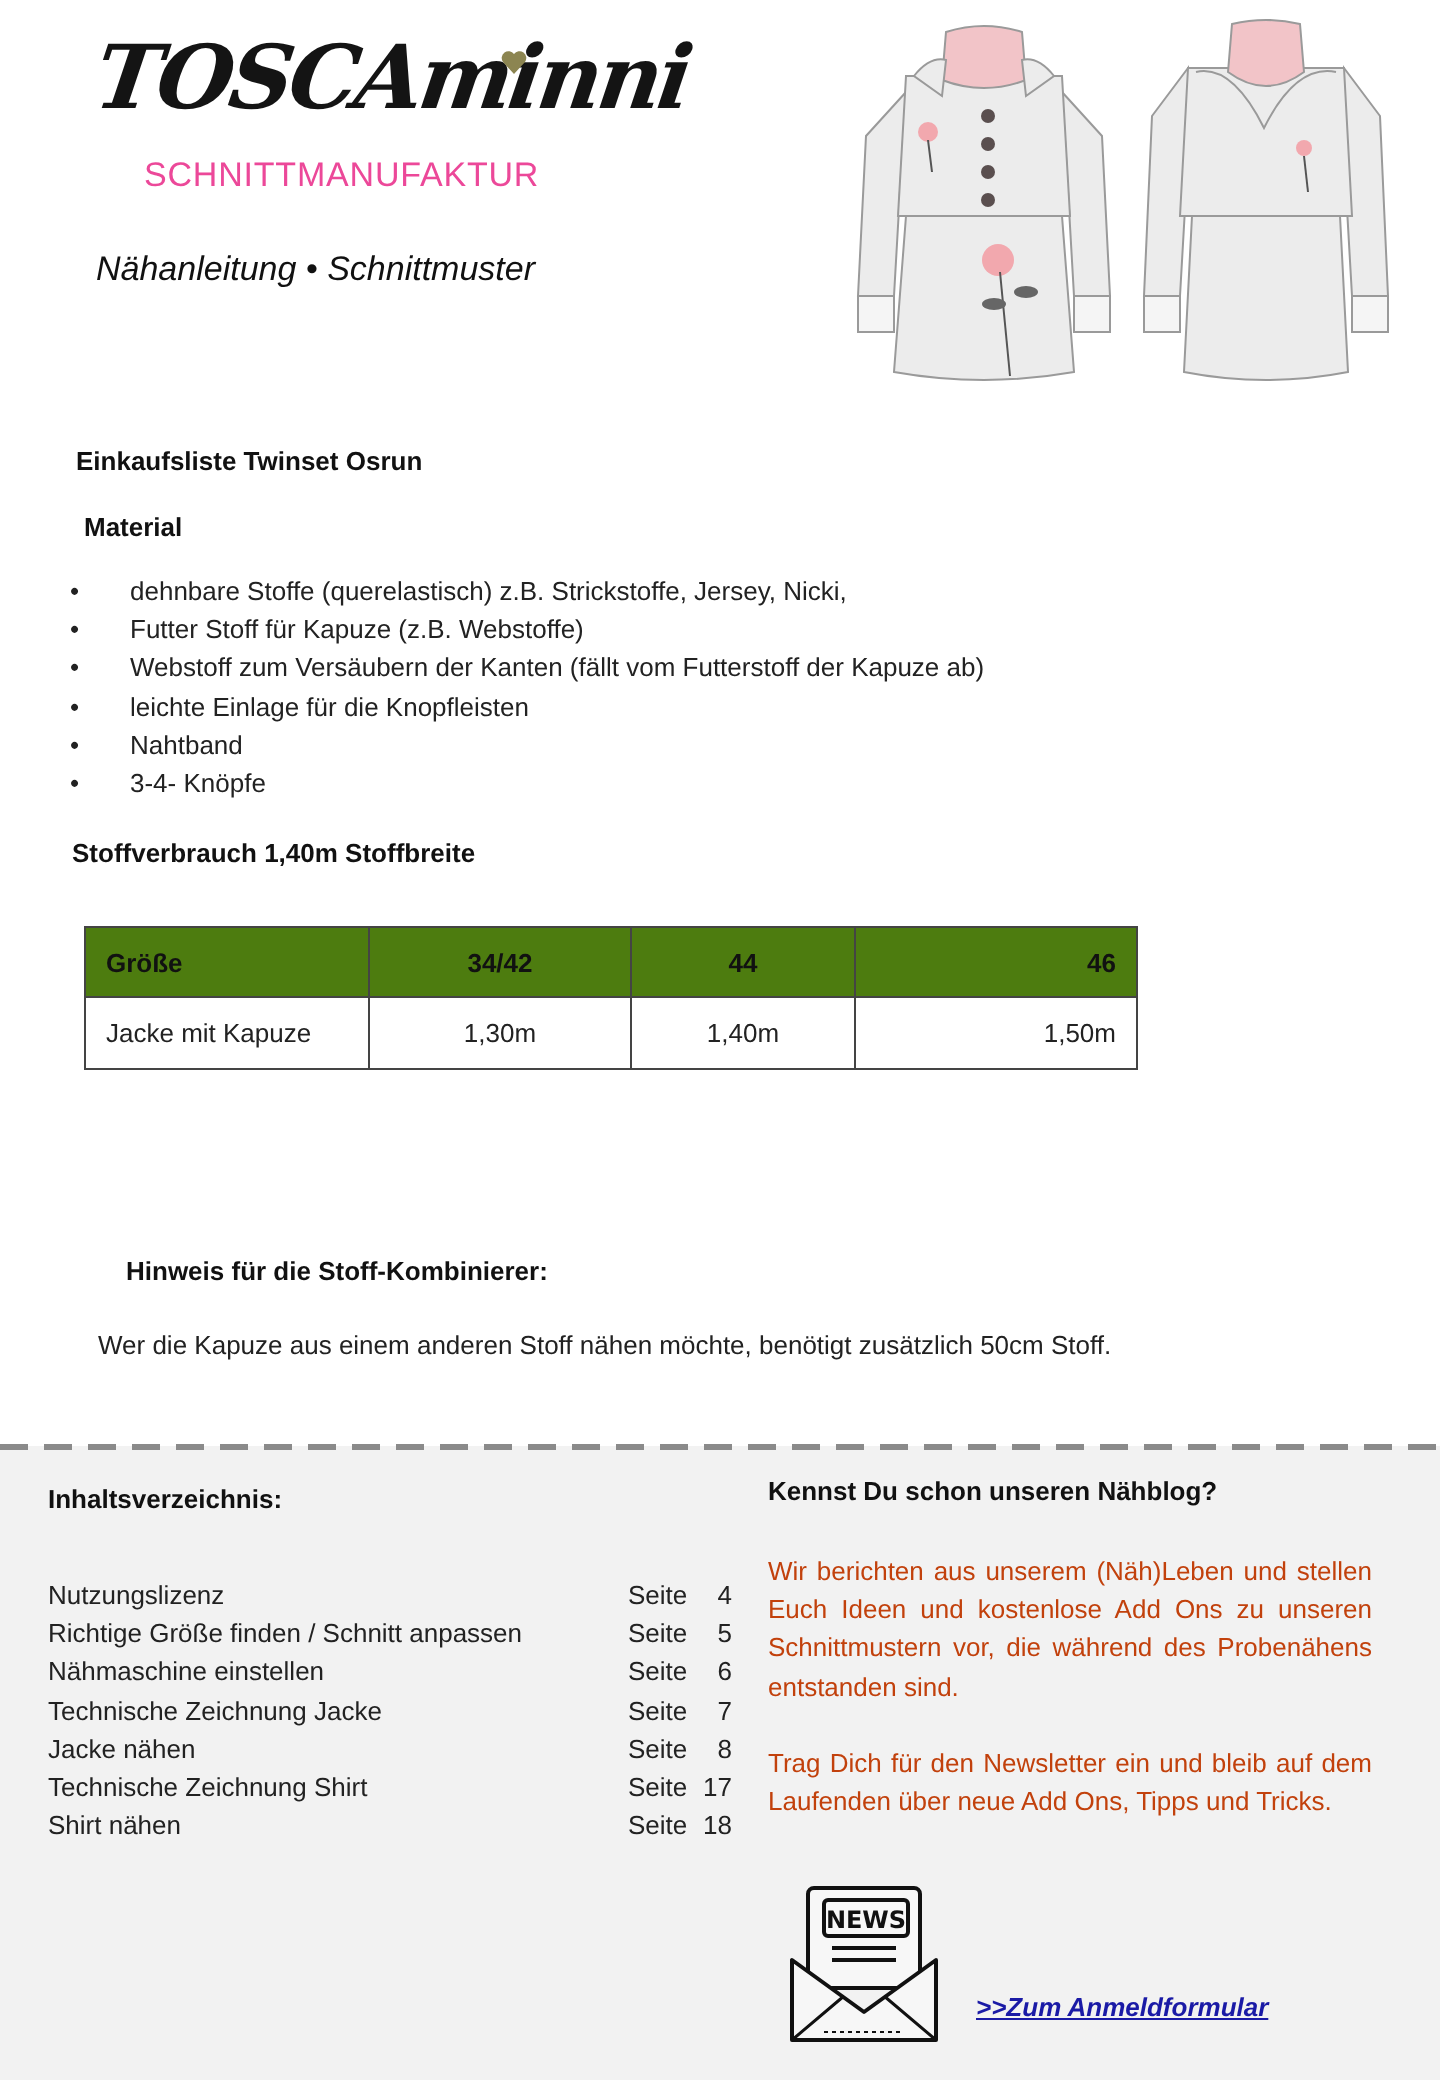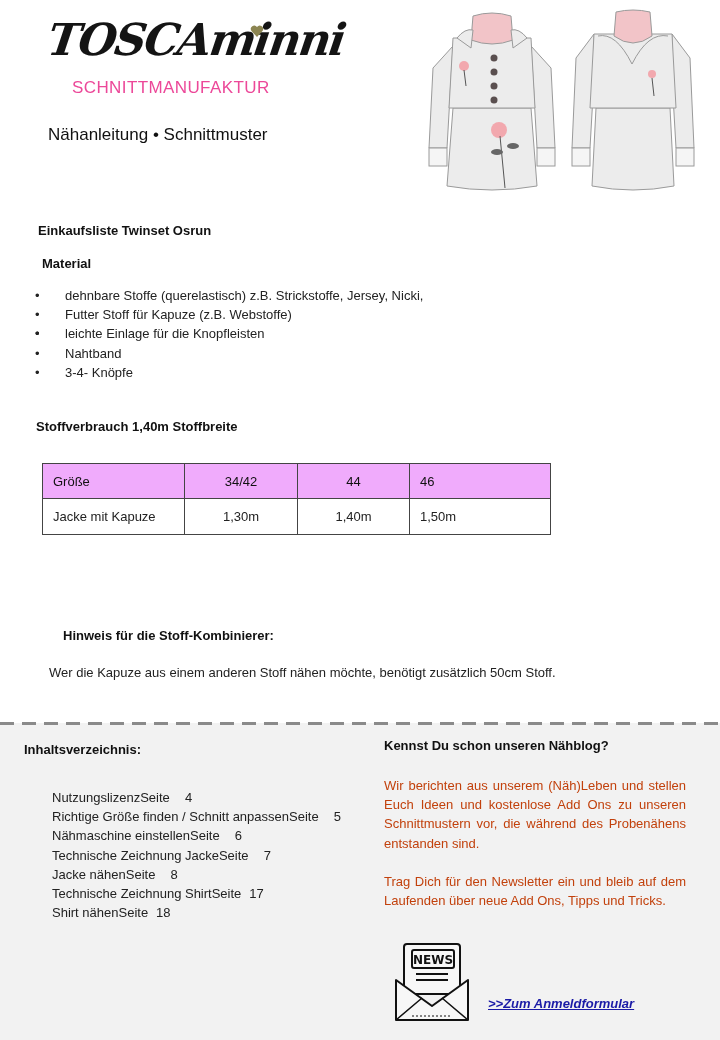--- a/index.html
+++ b/index.html
@@ -14,55 +14,55 @@
       font-family: "DejaVu Serif", "Liberation Serif", serif;
       font-style: italic; font-weight: bold;
       font-size: 44px; letter-spacing: -2px; color: #141414;
       line-height: 56px; transform: skewX(-8deg);
     }
     .logo-heart { left: 250px; top: 24px; width: 14px; height: 14px; }
     .logo-sub {
       left: 72px; top: 78px; font-size: 17px; letter-spacing: 0.4px; color: #ec4899;
     }
     .doc-subtitle {
-      left: 48px; top: 125px; font-size: 17px; color: #111;
+      left: 48px; top: 125px; font-size: 17px; color: #111; font-style: italic;
     }
 
     
     .garment { position: absolute; }
 
     
     .h-bold { font-weight: bold; font-size: 13px; color: #111; }
     .body-text { font-size: 13px; color: #222; }
 
     .list { left: 32px; top: 286px; list-style: none; }
     .list li { position: relative; padding-left: 33px; font-size: 13px; line-height: 19.2px; color: #222; }
     .list li .bullet { position: absolute; left: 3px; top: 0; }
 
     
     .table { left: 42px; top: 463px; border-collapse: collapse; }
     .table td, .table th {
       border: 1.5px solid #444; font-size: 13px; height: 36px; padding: 0 10px; color: #222;
     }
-    .table th { background: #f0abfc; font-weight: normal; height: 35px; color: #111; }
+    .table th { background: #4d7c0f; font-weight: bold; height: 35px; color: #111; }
     .table .c0 { width: 142px; text-align: left; }
-    .table .c1 { width: 113px; text-align: center; }
+    .table .c1 { width: 131px; text-align: center; }
     .table .c2 { width: 112px; text-align: center; }
-    .table .c3 { width: 141px; text-align: left; }
+    .table .c3 { width: 141px; text-align: right; }
 
     
     .panel {
       left: 0; top: 723px; width: 720px; height: 317px; background: #f2f2f2;
     }
     .dash {
       left: 0; top: 722px; width: 720px; height: 3px;
       background: repeating-linear-gradient(to right, #8a8a8a 0 14px, transparent 14px 22px);
     }
     .toc { left: 24px; top: 788px; width: 342px; }
-    .toc-row { display: flex; justify-content: flex-start; font-size: 13px; line-height: 19.2px; color: #222; margin-left: 28px; }
+    .toc-row { display: flex; justify-content: space-between; font-size: 13px; line-height: 19.2px; color: #222; }
     .toc-page { width: 52px; display: flex; justify-content: space-between; }
     .blog-text { font-size: 13px; line-height: 19.2px; color: #c2410c; text-align: justify; width: 302px; }
     .link {
       left: 488px; top: 996px; font-size: 13px; font-weight: bold; color: #1a1aa6;
       text-decoration: underline; cursor: pointer; font-style: italic;
     }
     .news-icon { left: 392px; top: 940px; width: 80px; width: 80px; height: 84px; }
   </style>
 </head>
 <body>
@@ -114,21 +114,21 @@
   <circle cx="84" cy="66" r="4" fill="#f2a8ae"></circle>
   <path d="M84 70 L86 88" stroke="#555" stroke-width="1"></path>
 </svg>
 
 <div class="abs h-bold" style="left:38px; top:223px;">Einkaufsliste Twinset Osrun</div>
 <div class="abs h-bold" style="left:42px; top:256px;">Material</div>
 
 <ul class="abs list">
   <li><span class="bullet">•</span><span>dehnbare Stoffe (querelastisch) z.B. Strickstoffe, Jersey, Nicki,</span></li>
   <li><span class="bullet">•</span><span>Futter Stoff für Kapuze (z.B. Webstoffe)</span></li>
-  <li><span class="bullet">•</span></li>
+  <li><span class="bullet">•</span><span>Webstoff zum Versäubern der Kanten (fällt vom Futterstoff der Kapuze ab)</span></li>
   <li><span class="bullet">•</span><span>leichte Einlage für die Knopfleisten</span></li>
   <li><span class="bullet">•</span><span>Nahtband</span></li>
   <li><span class="bullet">•</span><span>3-4- Knöpfe</span></li>
 </ul>
 
 <div class="abs h-bold" style="left:36px; top:419px;">Stoffverbrauch 1,40m Stoffbreite</div>
 
 <table class="abs table">
   <tbody>
       <tr>

